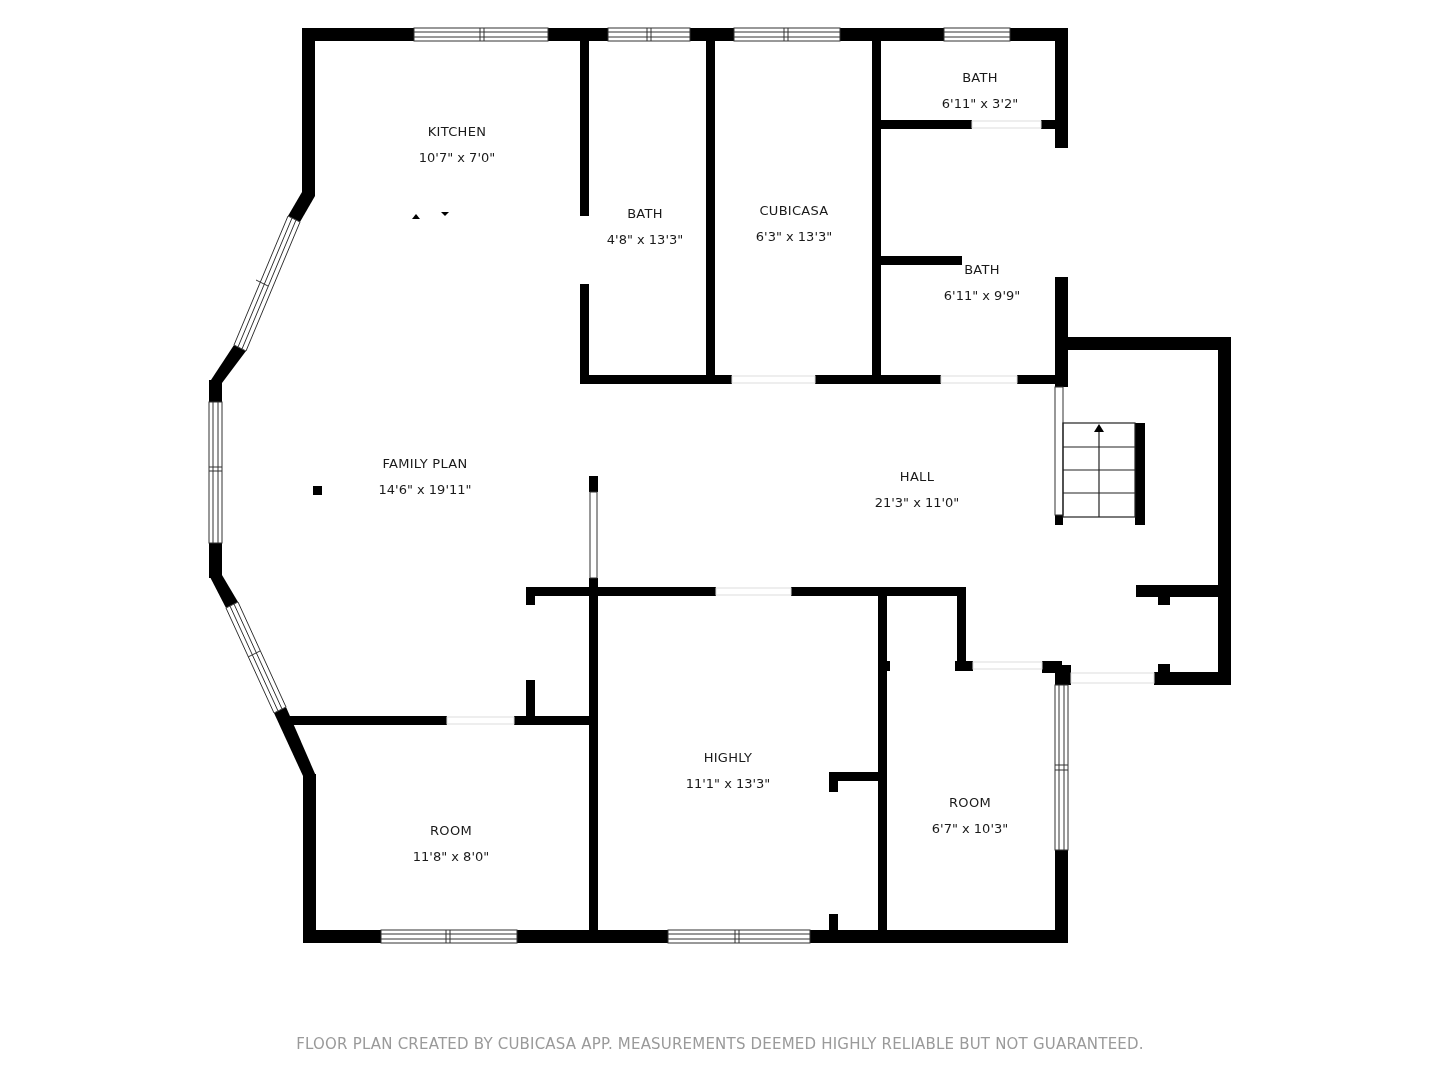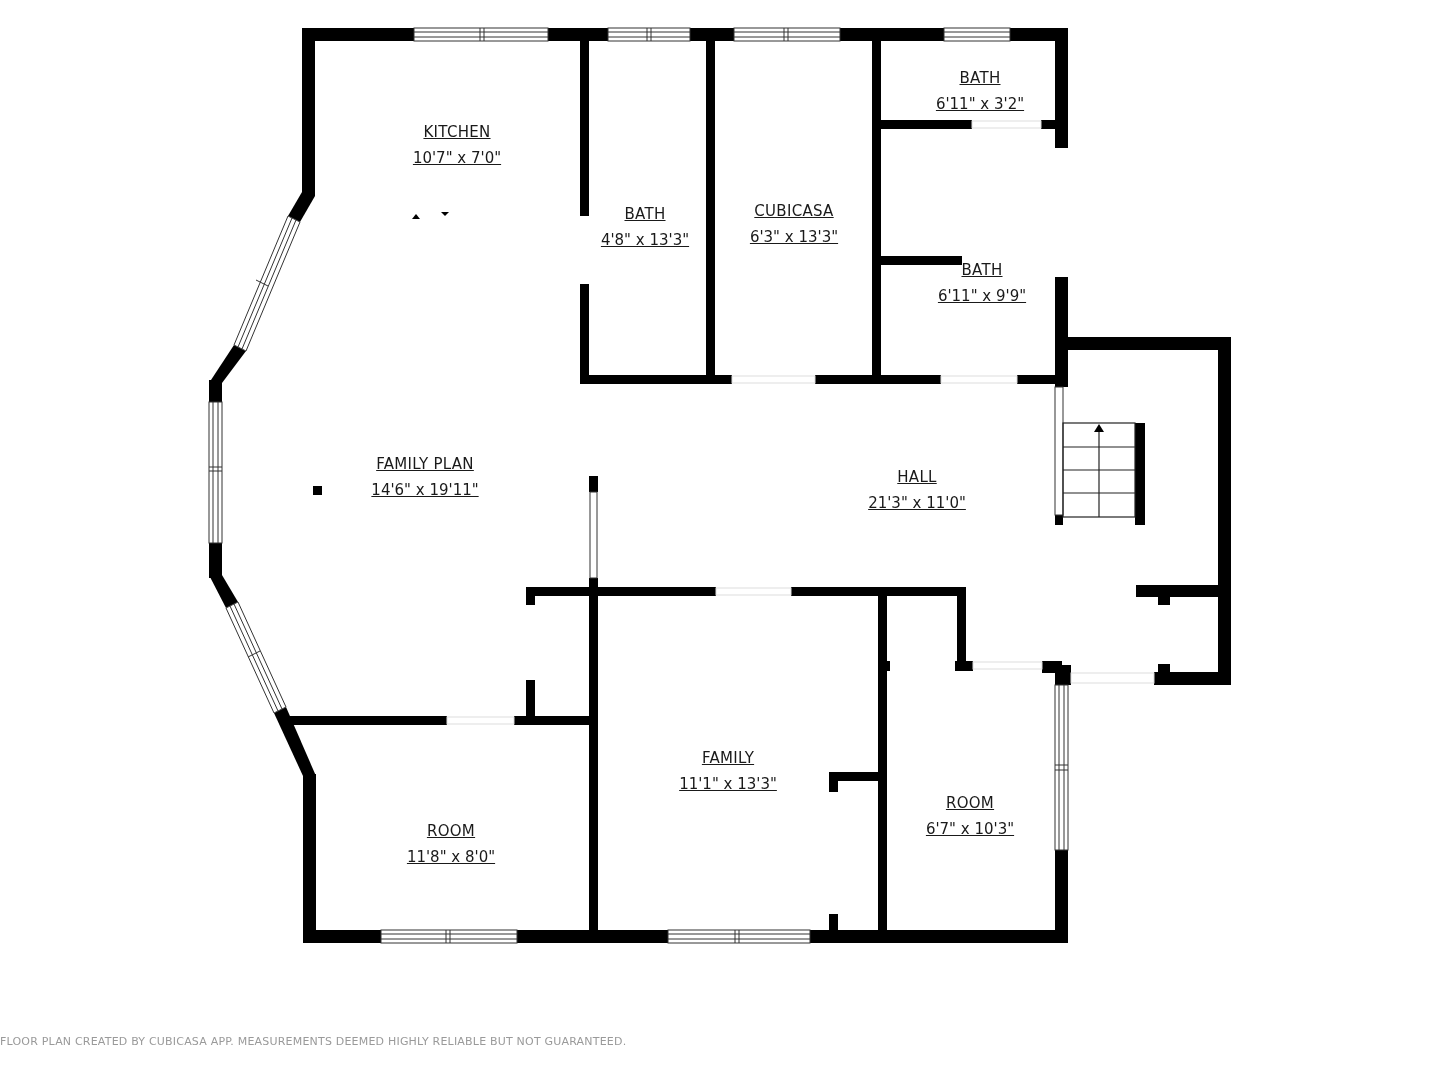--- a/index.html
+++ b/index.html
@@ -4,24 +4,24 @@
 <style>
   html, body { margin:0; padding:0; background:#ffffff; }
   body { width:1440px; height:1080px; position:relative; overflow:hidden; font-family:"DejaVu Sans", sans-serif; }
   #plan { position:absolute; left:0; top:0; width:1440px; height:1080px; }
   .wall { fill:#000; }
   .win-frame { fill:#fff; stroke:#333; stroke-width:1; }
   .win-line { stroke:#333; stroke-width:1; fill:none; }
   .door-gap { fill:#fff; stroke:#ddd; stroke-width:1; }
   .marker { fill:#000; }
   .stair { stroke:#222; stroke-width:1.2; fill:none; }
-  .room-label { position:absolute; transform:translate(-50%,-50%); text-align:center; color:#1a1a1a; font-size:15px; line-height:26px; white-space:nowrap;text-decoration:underline; }
+  .room-label { position:absolute; transform:translate(-50%,-50%); text-align:center; color:#1a1a1a; font-size:13px; line-height:26px; white-space:nowrap; }
   .room-name { display:block; letter-spacing:0.3px; }
   .room-dim { display:block; }
-  .footer { position:absolute; left:0; width:1440px; top:1035px; text-align:left; color:#9a9a9a; font-size:11px; letter-spacing:0.2px; }
+  .footer { position:absolute; left:0; width:1440px; top:1035px; text-align:center; color:#9a9a9a; font-size:15px; letter-spacing:0.2px; }
 </style>
 </head>
 <body>
 
 <svg id="plan" viewBox="0 0 1440 1080" xmlns="http://www.w3.org/2000/svg">
   <g>
 
     <rect class="wall" x="302" y="28" width="112" height="13"></rect>
     <rect class="wall" x="548" y="28" width="60" height="13"></rect>
     <rect class="wall" x="690" y="28" width="44" height="13"></rect>
@@ -228,21 +228,21 @@
 </div>
 <div class="room-label" style="left:917px;top:490px;">
   <span class="room-name">HALL</span>
   <span class="room-dim">21'3" x 11'0"</span>
 </div>
 <div class="room-label" style="left:451px;top:844px;">
   <span class="room-name">ROOM</span>
   <span class="room-dim">11'8" x 8'0"</span>
 </div>
 <div class="room-label" style="left:728px;top:771px;">
-  <span class="room-name">FAMILY</span>
+  <span class="room-name">HIGHLY</span>
   <span class="room-dim">11'1" x 13'3"</span>
 </div>
 <div class="room-label" style="left:970px;top:816px;">
   <span class="room-name">ROOM</span>
   <span class="room-dim">6'7" x 10'3"</span>
 </div>
 
 <div class="footer">FLOOR PLAN CREATED BY CUBICASA APP. MEASUREMENTS DEEMED HIGHLY RELIABLE BUT NOT GUARANTEED.</div>
 
 </body></html>

